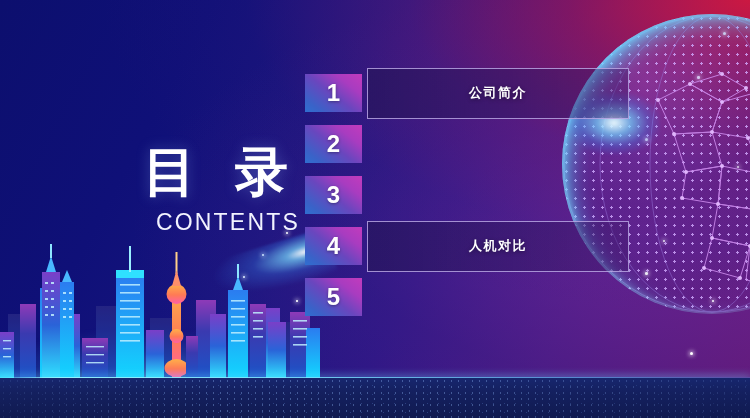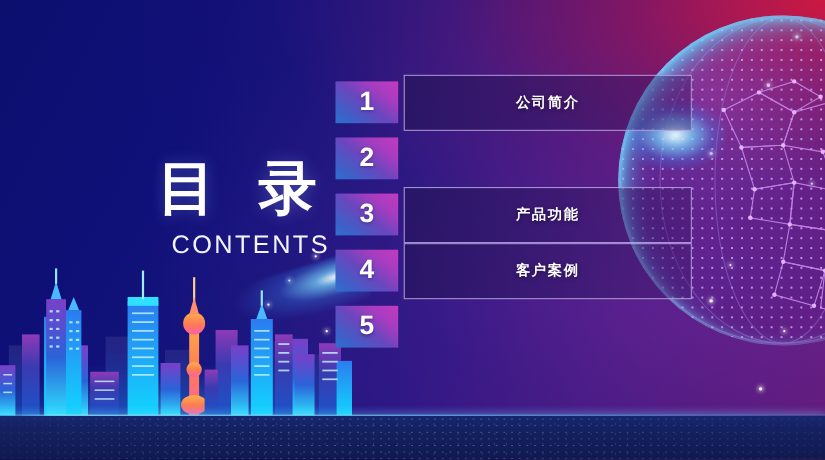--- a/index.html
+++ b/index.html
@@ -365,26 +365,25 @@
       <div class="badge">1</div>
       <div class="label">公司简介</div>
     </div>
 
     <div class="row">
       <div class="badge">2</div>
     </div>
 
     <div class="row">
       <div class="badge">3</div>
-      <div class="label">产品功能</div>
     </div>
 
     <div class="row">
       <div class="badge">4</div>
-      <div class="label">客户案例</div>
+      <div class="label">人机对比</div>
     </div>
 
     <div class="row">
       <div class="badge">5</div>
     </div>
 
   </div>
 
 </div>
 

